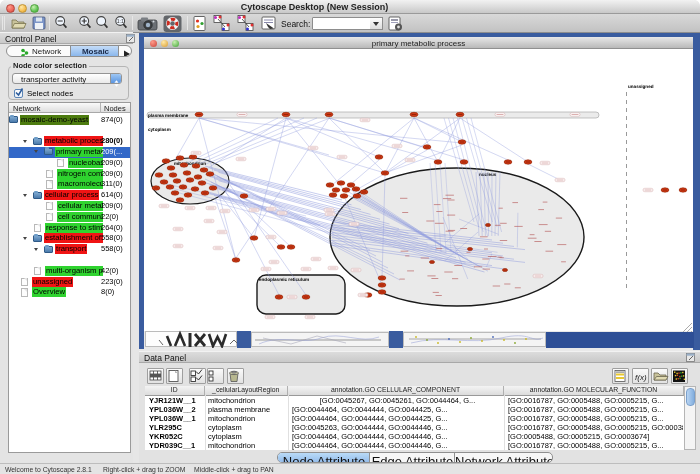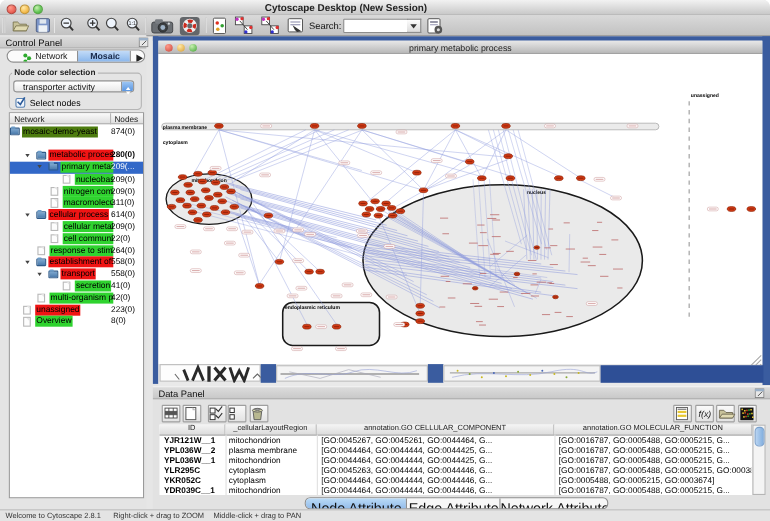--- a/index.html
+++ b/index.html
@@ -215,25 +215,20 @@
         <div class="arr" style="left:14px;"></div>
         <div class="fold" style="left:24px;"></div>
         <div class="cell" style="left:35px;max-width:59px;background:#f01414;">establishment of lo</div>
         <div class="cnt" style="color:#000;">558(0)</div>
       </div>
       <div class="trow" style="top:141.10000000000002px;">
         <div class="arr" style="left:25px;"></div>
         <div class="fold" style="left:35px;"></div>
         <div class="cell" style="left:46px;max-width:48px;background:#f01414;">transport</div>
         <div class="cnt" style="color:#000;">558(0)</div>
-      </div>
-      <div class="trow" style="top:151.9px;">
-        <div class="file" style="left:48px;"></div>
-        <div class="cell" style="left:59px;max-width:35px;background:#2fd32f;">secretion</div>
-        <div class="cnt" style="color:#000;">41(0)</div>
       </div>
       <div class="trow" style="top:162.70000000000002px;">
         <div class="file" style="left:25px;"></div>
         <div class="cell" style="left:36px;max-width:58px;background:#2fd32f;">multi-organism pro</div>
         <div class="cnt" style="color:#000;">42(0)</div>
       </div>
       <div class="trow" style="top:173.5px;">
         <div class="file" style="left:12px;"></div>
         <div class="cell" style="left:23px;max-width:71px;background:#f01414;">unassigned</div>
         <div class="cnt" style="color:#000;">223(0)</div>
@@ -740,21 +735,21 @@
       <rect x="64.4" y="4.7" width="1.4" height="1.4" fill="#e8c830"></rect>
       <rect x="67.1" y="7.8" width="1.4" height="1.4" fill="#d04020"></rect>
     </svg>
     <div class="abs" id="dtable">
       <div class="dhead" style="left:0px;width:59.5px;">ID</div>
       <div class="dhead" style="left:59.5px;width:83.5px;">_cellularLayoutRegion</div>
       <div class="dhead" style="left:143px;width:216px;">annotation.GO CELLULAR_COMPONENT</div>
       <div class="dhead" style="left:359px;width:180px;">annotation.GO MOLECULAR_FUNCTION</div>
       <div class="drow" style="top:9.5px;left:4px;width:55px;font-weight:bold;">YJR121W__1</div>
       <div class="drow" style="top:9.5px;left:63px;width:79px;">mitochondrion</div>
-      <div class="drow" style="top:9.5px;left:147px;width:211px;">[GO:0045267, GO:0045261, GO:0044464, G...</div>
+      <div class="drow" style="top:9.5px;left:147px;width:211px;text-align:center;">[GO:0045267, GO:0045261, GO:0044464, G...</div>
       <div class="drow" style="top:9.5px;left:363px;width:175px;">[GO:0016787, GO:0005488, GO:0005215, G...</div>
       <div class="drow" style="top:18.6px;left:4px;width:55px;font-weight:bold;">YPL036W__2</div>
       <div class="drow" style="top:18.6px;left:63px;width:79px;">plasma membrane</div>
       <div class="drow" style="top:18.6px;left:147px;width:211px;">[GO:0044464, GO:0044444, GO:0044425, G...</div>
       <div class="drow" style="top:18.6px;left:363px;width:175px;">[GO:0016787, GO:0005488, GO:0005215, G...</div>
       <div class="drow" style="top:27.7px;left:4px;width:55px;font-weight:bold;">YPL036W__1</div>
       <div class="drow" style="top:27.7px;left:63px;width:79px;">mitochondrion</div>
       <div class="drow" style="top:27.7px;left:147px;width:211px;">[GO:0044464, GO:0044444, GO:0044425, G...</div>
       <div class="drow" style="top:27.7px;left:363px;width:175px;">[GO:0016787, GO:0005488, GO:0005215, G...</div>
       <div class="drow" style="top:36.8px;left:4px;width:55px;font-weight:bold;">YLR295C</div>

